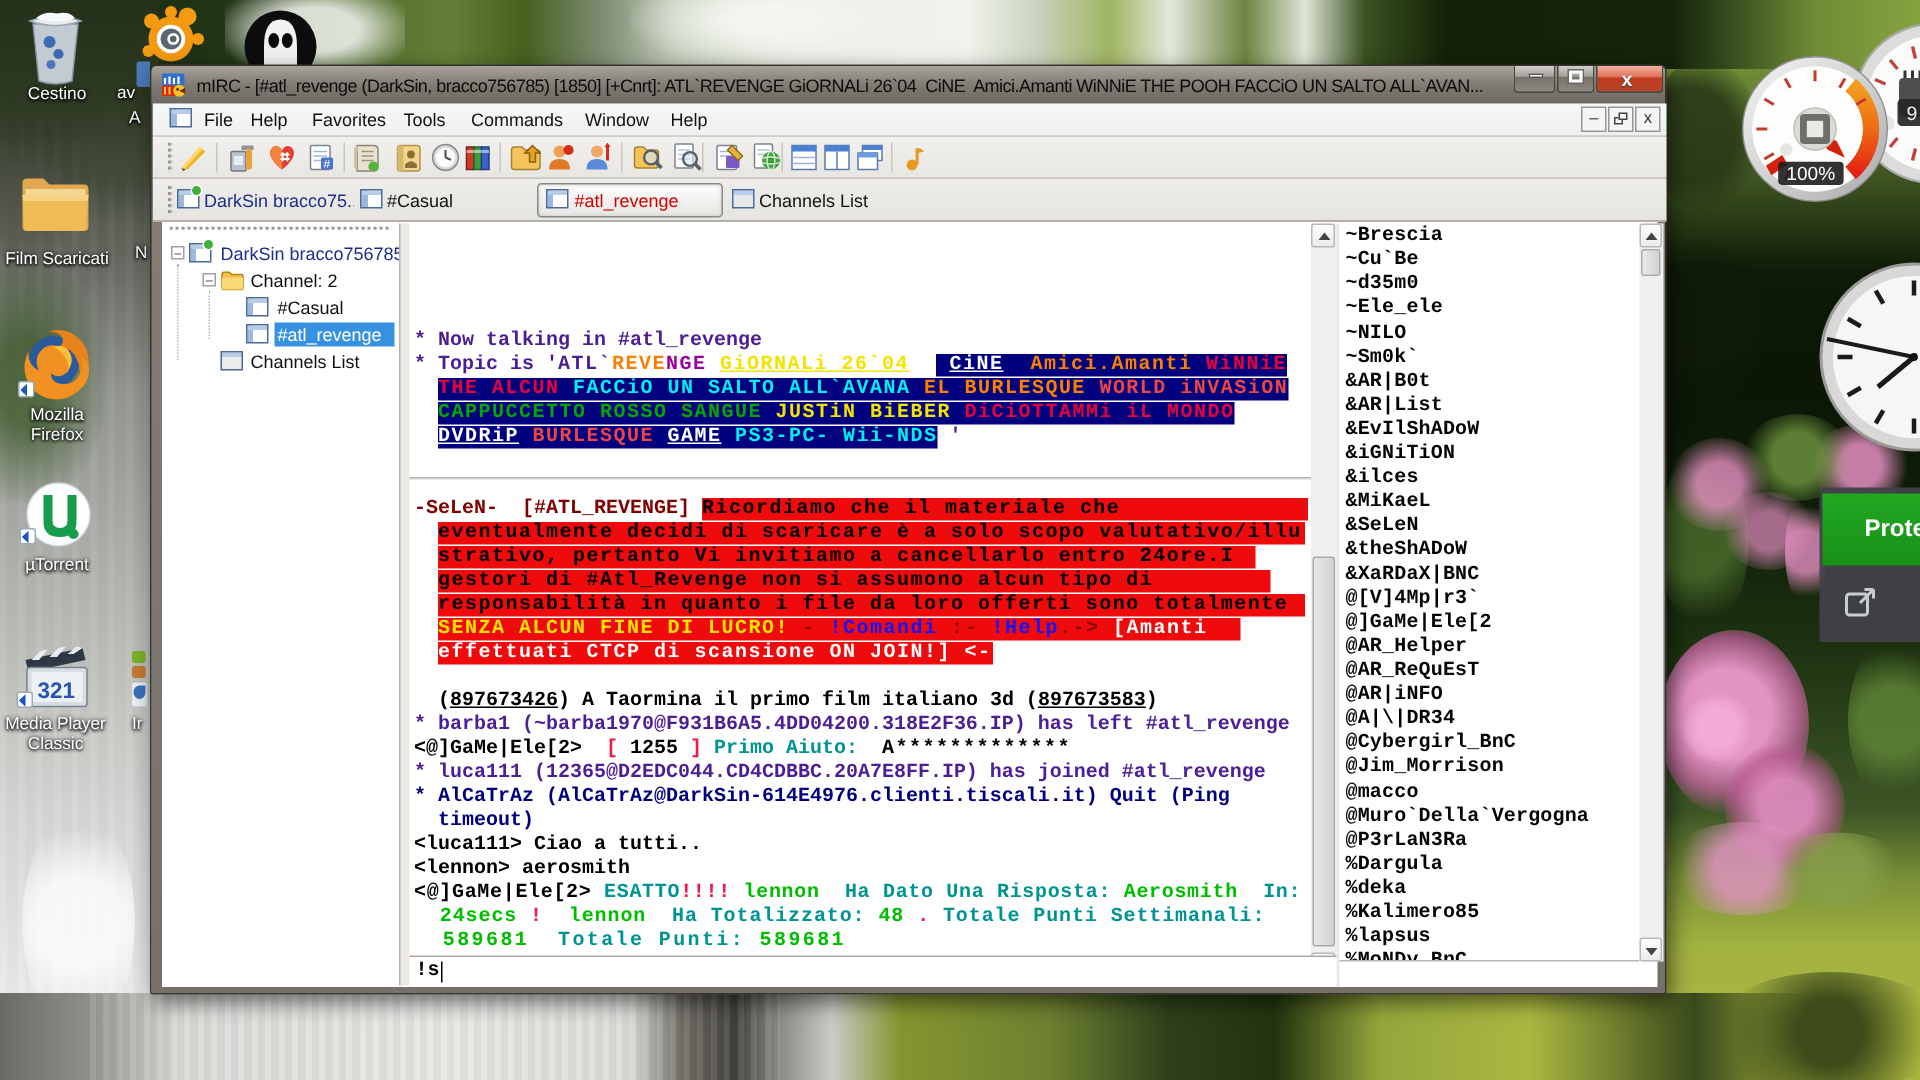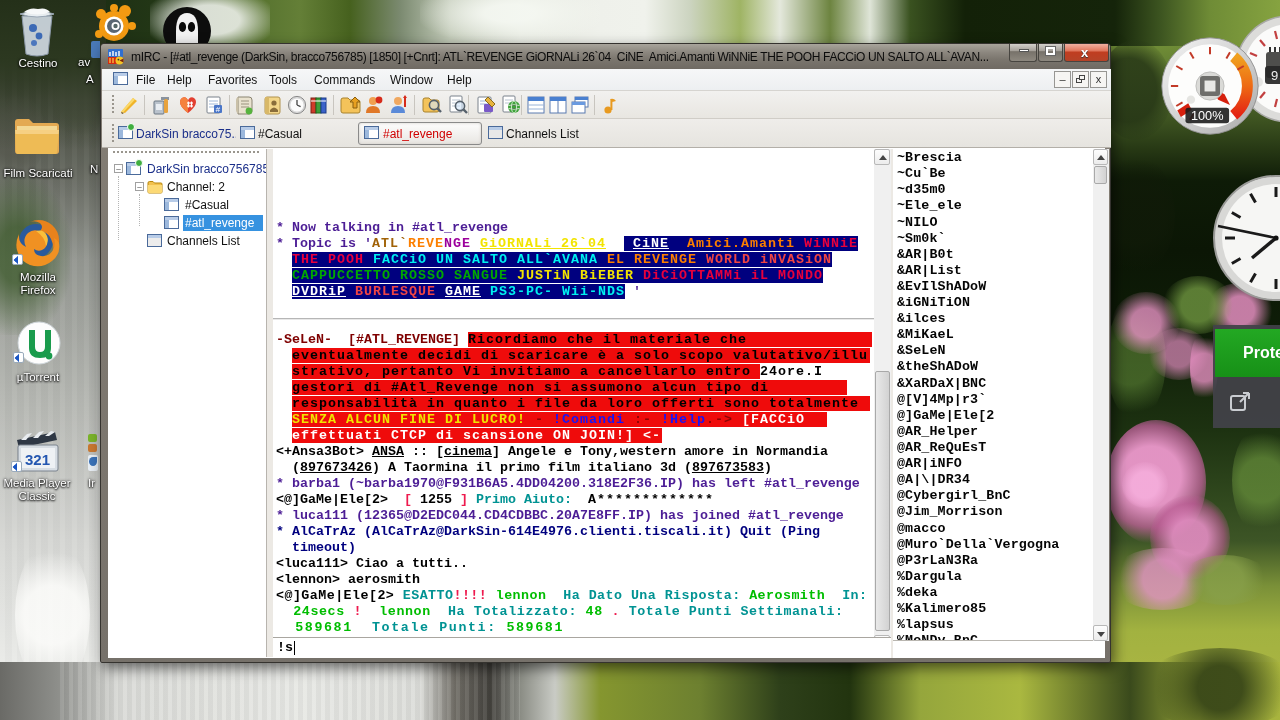--- a/index.html
+++ b/index.html
@@ -55,21 +55,21 @@
 
 .trow{position:absolute;white-space:nowrap;color:#111}
 .expander{position:absolute;width:9px;height:9px;background:#fff;border:1px solid #a0a0a0;font-size:8px;line-height:7px;text-align:center;color:#333}
 
 .ln{position:absolute;left:3px;white-space:pre;font-family:"Liberation Mono",monospace;font-weight:bold;font-size:13.333px;line-height:16px;color:#000}
 .g{color:#4c1d95}.nv{color:#00007f}.te{color:#009393}.rd{color:#e8003c}.gr2{color:#00bd00}
 .b{letter-spacing:1px}
 .rb{background:#ef0b0b;display:inline-block;height:15px;vertical-align:top}
 .nb{background:#00007f;display:inline-block;height:15px;vertical-align:top}
 .u{text-decoration:underline}
-.w{color:#fff}.or{color:#fc7f00}.cy{color:#00f0f0}.mg{color:#ef4444}.yl{color:#f2e400}.pu{color:#9c009c}.mrn{color:#7f0000}.bl{color:#1414fc}.gg{color:#a16207}
+.w{color:#fff}.or{color:#fc7f00}.cy{color:#00f0f0}.mg{color:#ef4444}.yl{color:#f2e400}.pu{color:#9c009c}.mrn{color:#7f0000}.bl{color:#1414fc}.gg{color:#4c1d95}
 #chatsep{position:absolute;left:172px;top:274px;width:601px;height:2px;background:#b6b6b6;border-bottom:1px solid #e8e8e8}
 .pk{color:#ee1a4e}.dkr{color:#8a0505}.g3{color:#00a800}
 
 .nk{position:absolute;left:4px;white-space:pre;font-family:"Liberation Mono",monospace;font-weight:bold;font-size:13.333px;color:#050505;letter-spacing:.12px}
 </style></head>
 <body>
 <div id="stage">
 
 <div class="abs" id="topstrip"></div>
 <div class="abs" id="mist1"></div>
@@ -508,31 +508,30 @@
   <div class="abs" style="left:74px;top:66px;width:80px;height:16px;background:#3692e0"></div>
   <div class="winicon" style="left:55px;top:67px"></div>
   <div class="trow" style="left:76px;top:67px;color:#fff">#atl_revenge</div>
   <div class="winicon" style="left:38px;top:85px;background:#ececec"></div>
   <div class="trow" style="left:58px;top:85px">Channels List</div>
  </div>
  <div id="treesplit"></div>
  <div id="chat">
   <div class="ln g" style="top:71px">* Now talking in #atl_revenge</div>
   <div class="ln" style="top:87px"><span class="g">* Topic is '</span><span class="b"><span class="gg">ATL`</span><span class="or">REVE</span><span class="pu">NGE</span> <span class="yl"><span class="u">GiORNALi 26`04</span></span>  <span class="nb"><span class="w"> <span class="u">CiNE</span>  </span><span class="or">Amici.Amanti </span><span class="rd">WiNNiE</span></span></span></div>
-  <div class="ln" style="top:103px">  <span class="b"><span class="nb"><span class="rd">THE POOH</span><span class="cy"> FACCiO UN SALTO ALL`AVANA</span><span class="or"> EL REVENGE</span><span class="mg"> WORLD iNVASiON</span></span></span></div>
+  <div class="ln" style="top:103px">  <span class="b"><span class="nb"><span class="rd">THE ALCUN</span><span class="cy"> FACCiO UN SALTO ALL`AVANA</span><span class="or"> EL BURLESQUE</span><span class="mg"> WORLD iNVASiON</span></span></span></div>
   <div class="ln" style="top:119px">  <span class="b"><span class="nb"><span class="g3">CAPPUCCETTO ROSSO SANGUE</span><span class="yl"> JUSTiN BiEBER</span><span class="rd"> DiCiOTTAMMi iL MONDO</span></span></span></div>
   <div class="ln" style="top:135px">  <span class="b"><span class="nb"><span class="w u">DVDRiP</span><span class="mg"> BURLESQUE </span><span class="w u">GAME</span><span class="cy"> PS3-PC- Wii-NDS</span></span></span><span class="g"> '</span></div>
   <div class="ln" style="top:183px"><span class="mrn">-SeLeN-  [#ATL_REVENGE] </span><span class="rb b" style="width:404px">Ricordiamo che il materiale che</span></div>
   <div class="ln" style="top:199px">  <span class="rb b" style="width:578px">eventualmente decidi di scaricare è a solo scopo valutativo/illu</span></div>
-  <div class="ln" style="top:215px">  <span class="rb b" style="width:468px">strativo, pertanto Vi invitiamo a cancellarlo entro 24ore.I</span></div>
+  <div class="ln" style="top:215px">  <span class="rb b" style="width:545px">strativo, pertanto Vi invitiamo a cancellarlo entro 24ore.I</span></div>
   <div class="ln" style="top:231px">  <span class="rb b" style="width:555px">gestori di #Atl_Revenge non si assumono alcun tipo di</span></div>
   <div class="ln" style="top:247px">  <span class="rb b" style="width:578px">responsabilità in quanto i file da loro offerti sono totalmente</span></div>
-  <div class="ln" style="top:263px">  <span class="rb b" style="width:535px"><span class="yl">SENZA ALCUN FINE DI LUCRO!</span><span class="dkr"> - </span><span class="bl">!Comandi</span><span class="dkr"> :- </span><span class="bl">!Help</span><span class="dkr">.-&gt;</span><span class="w"> [FACCiO</span></span></div>
+  <div class="ln" style="top:263px">  <span class="rb b" style="width:535px"><span class="yl">SENZA ALCUN FINE DI LUCRO!</span><span class="dkr"> - </span><span class="bl">!Comandi</span><span class="dkr"> :- </span><span class="bl">!Help</span><span class="dkr">.-&gt;</span><span class="w"> [Amanti</span></span></div>
   <div class="ln" style="top:279px">  <span class="rb b" style="width:370px"><span class="w">effettuati CTCP di scansione ON JOIN!] &lt;-</span></span></div>
-  <div class="ln" style="top:295px">&lt;+Ansa3Bot&gt; <span class="u">ANSA</span> :: [<span class="u">cinema</span>] Angele e Tony,western amore in Normandia</div>
   <div class="ln" style="top:311px">  (<span class="u">897673426</span>) A Taormina il primo film italiano 3d (<span class="u">897673583</span>)</div>
   <div class="ln g" style="top:327px">* barba1 (~barba1970@F931B6A5.4DD04200.318E2F36.IP) has left #atl_revenge</div>
   <div class="ln" style="top:343px">&lt;@]GaMe|Ele[2&gt;  <span class="pk">[</span> 1255 <span class="pk">]</span> <span class="te">Primo Aiuto:</span>  <span class="b">A*************</span></div>
   <div class="ln g" style="top:359px">* luca111 (12365@D2EDC044.CD4CDBBC.20A7E8FF.IP) has joined #atl_revenge</div>
   <div class="ln nv" style="top:375px">* AlCaTrAz (AlCaTrAz@DarkSin-614E4976.clienti.tiscali.it) Quit (Ping</div>
   <div class="ln nv" style="top:391px">  timeout)</div>
   <div class="ln" style="top:407px">&lt;luca111&gt; Ciao a tutti..</div>
   <div class="ln" style="top:423px">&lt;lennon&gt; aerosmith</div>
   <div class="ln" style="top:439px;letter-spacing:.45px">&lt;@]GaMe|Ele[2&gt; <span class="te">ESATTO</span><span class="pk">!!!!</span> <span class="gr2">lennon</span>  <span class="te">Ha Dato Una Risposta:</span> <span class="gr2">Aerosmith</span>  <span class="te">In:</span></div>
   <div class="ln" style="top:455px;letter-spacing:.6px">  <span class="gr2">24secs</span> <span class="pk">!</span>  <span class="gr2">lennon</span>  <span class="te">Ha Totalizzato:</span> <span class="gr2">48</span> <span class="pk">.</span> <span class="te">Totale Punti Settimanali:</span></div>

